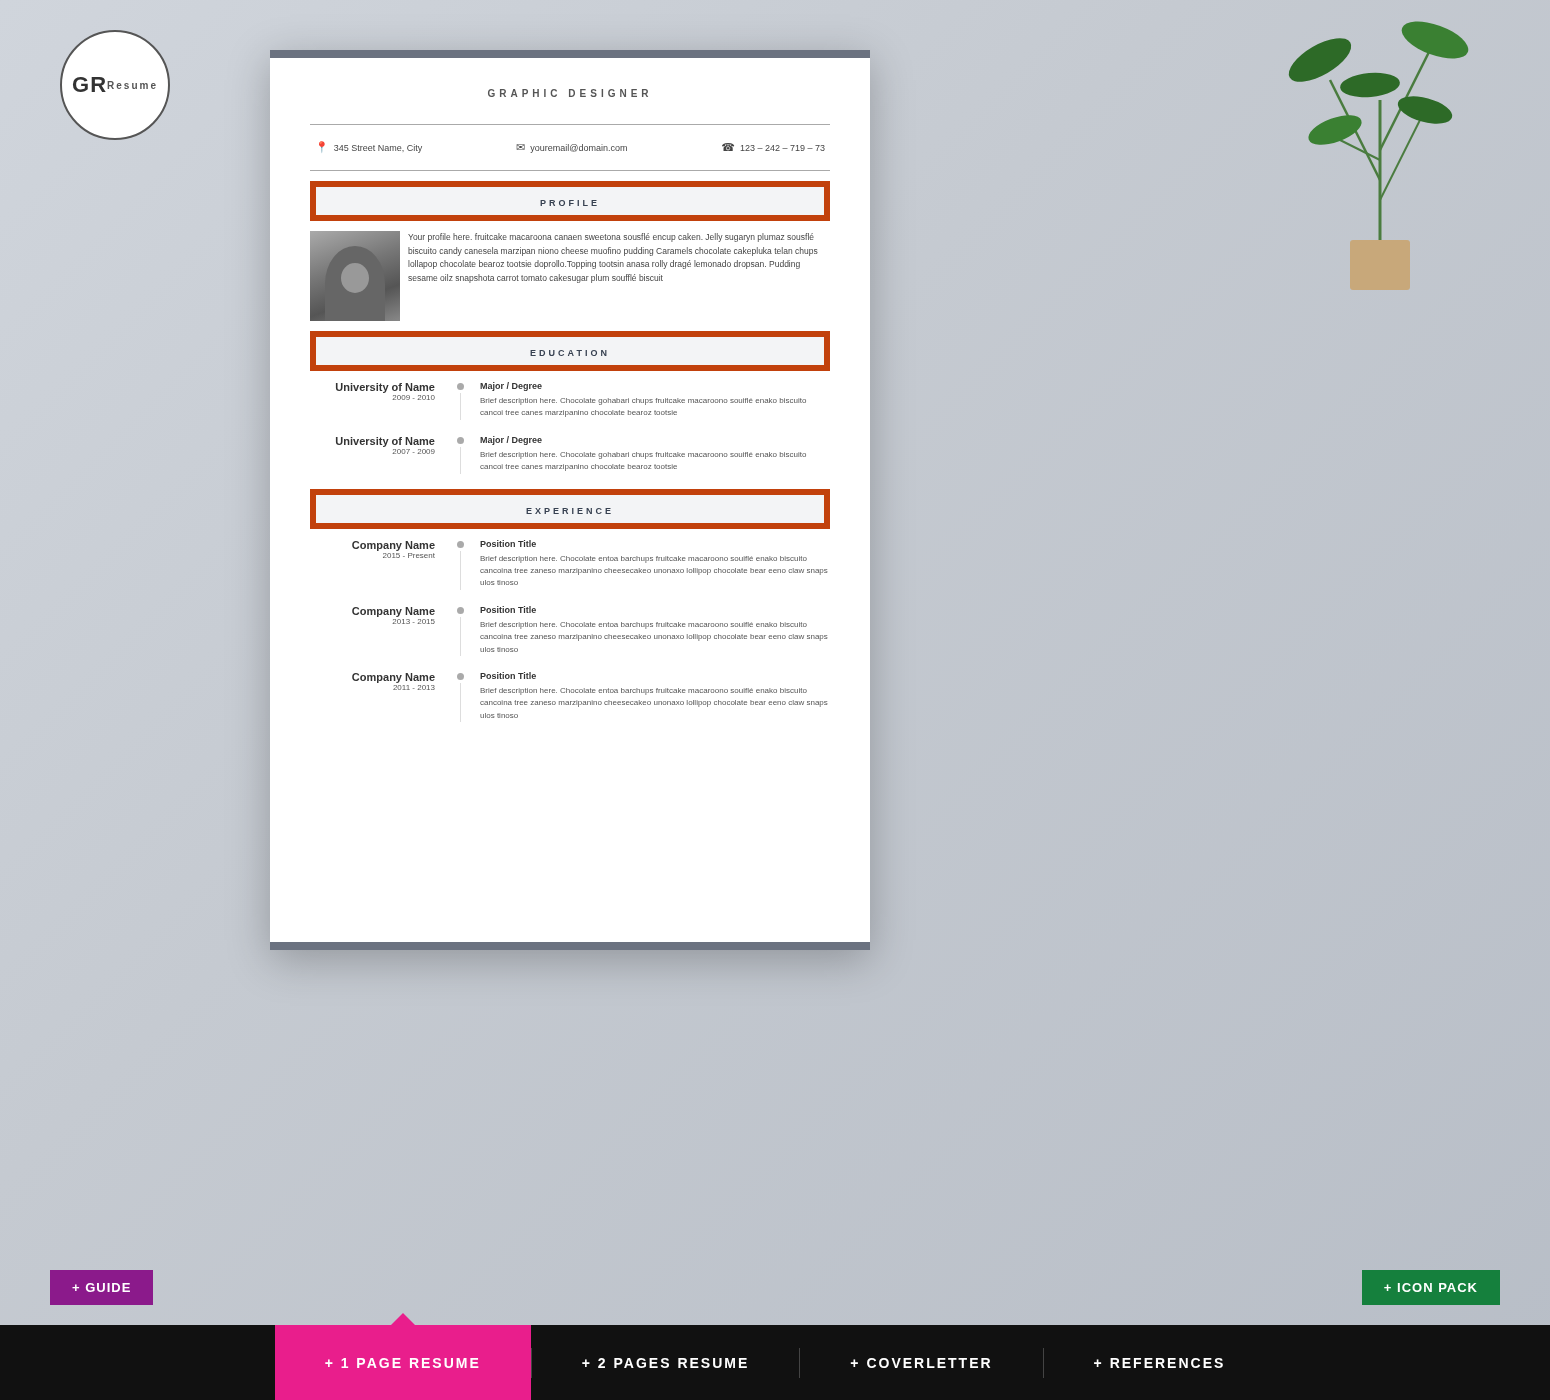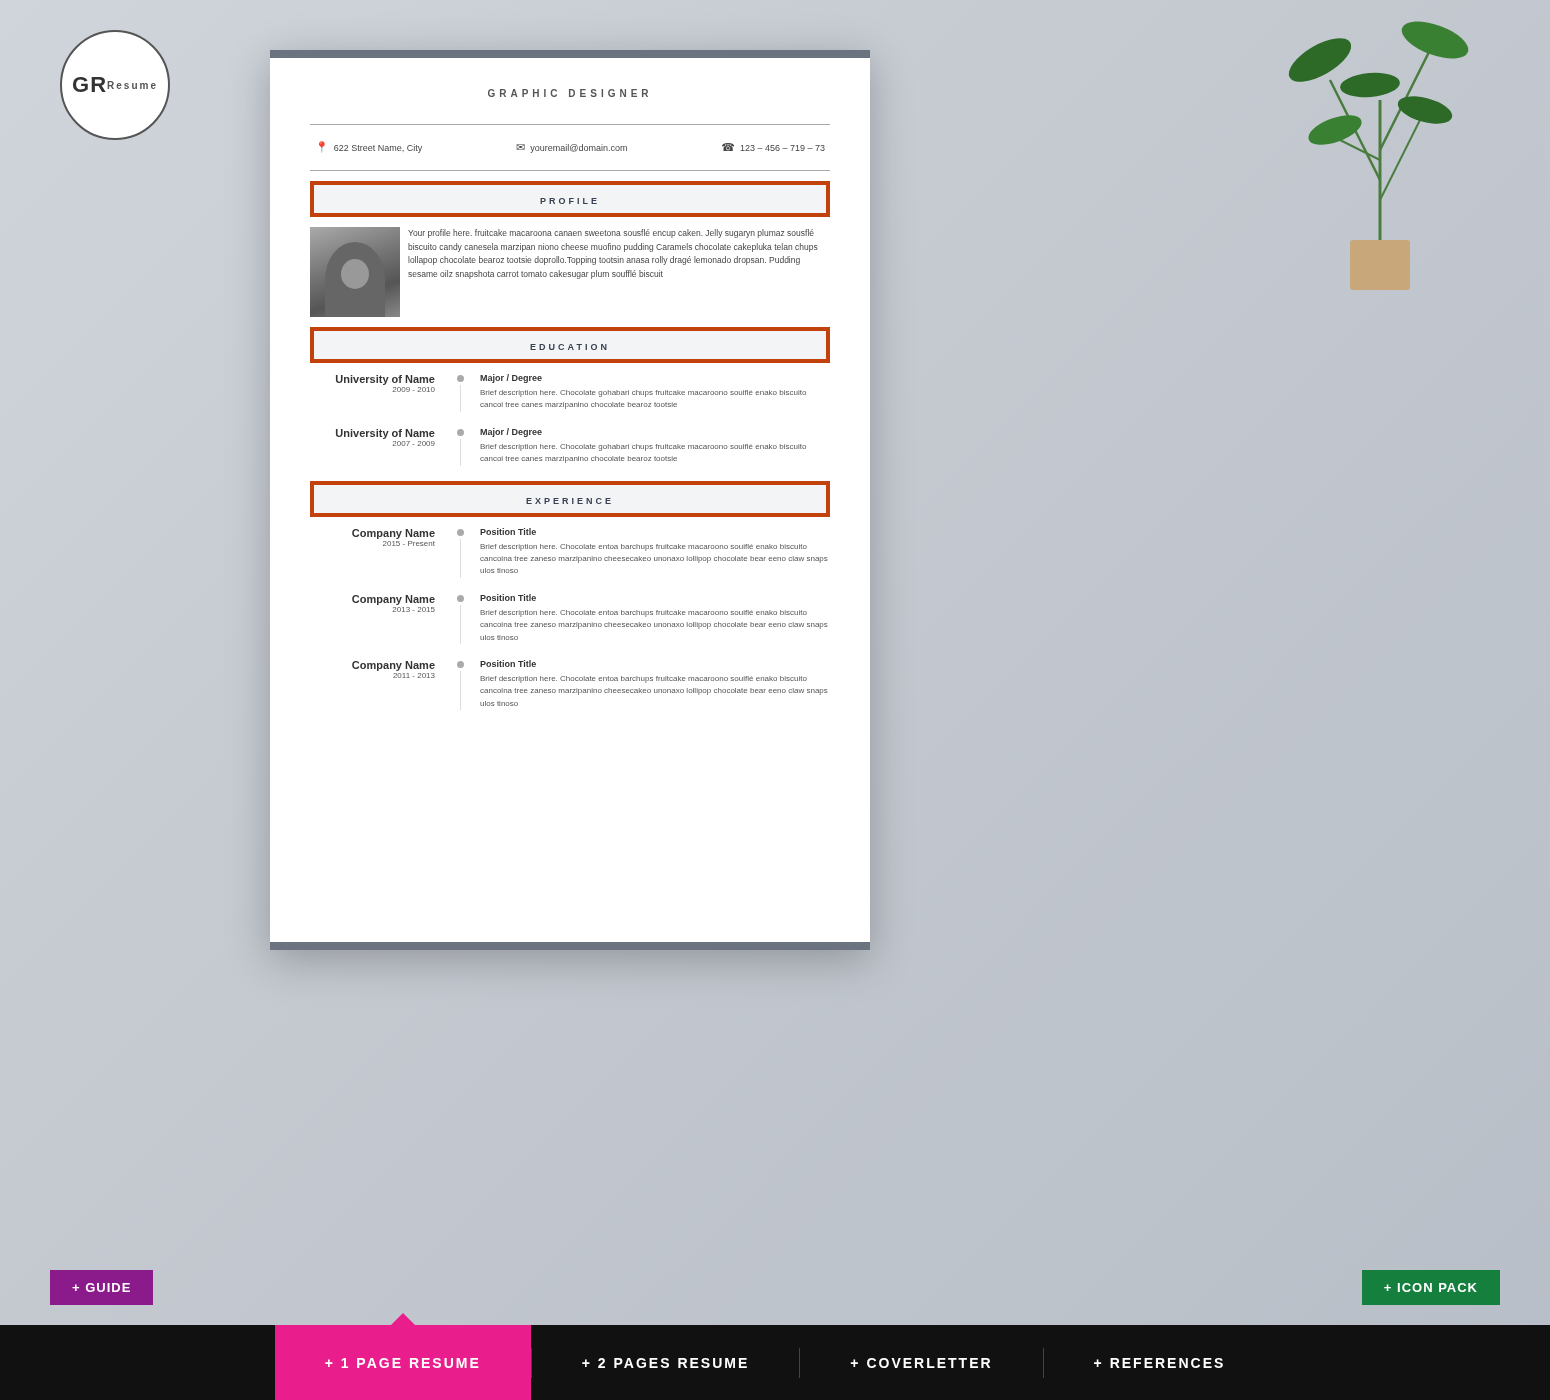--- a/index.html
+++ b/index.html
@@ -122,21 +122,21 @@
       align-items: center;
       gap: 5px;
     }
     .contact-icon {
       font-size: 11px;
     }
 
     
     .section-header {
       background: #f3f4f6;
-      border: 4px solid #c2410c;
+      border: 6px solid #c2410c;
       text-align: center;
       padding: 5px 0;
       margin: 10px 0 10px 0;
     }
     .section-header span {
       font-size: 9px;
       letter-spacing: 3px;
       font-weight: 700;
       color: #374151;
     }
@@ -361,29 +361,29 @@
 
     <div class="resume-header">
       <div class="resume-title">GRAPHIC DESIGNER</div>
     </div>
 
     <div class="divider"></div>
 
     <div class="contact-row">
       <div class="contact-item">
         <span class="contact-icon">📍</span>
-        <span>622 Street Name, City</span>
+        <span>345 Street Name, City</span>
       </div>
       <div class="contact-item">
         <span class="contact-icon">✉</span>
         <span>youremail@domain.com</span>
       </div>
       <div class="contact-item">
         <span class="contact-icon">☎</span>
-        <span>123 – 456 – 719 – 73</span>
+        <span>123 – 242 – 719 – 73</span>
       </div>
     </div>
 
     <div class="divider"></div>
 
     <div class="section-header">
       <span>PROFILE</span>
     </div>
 
     <div class="profile-section">

